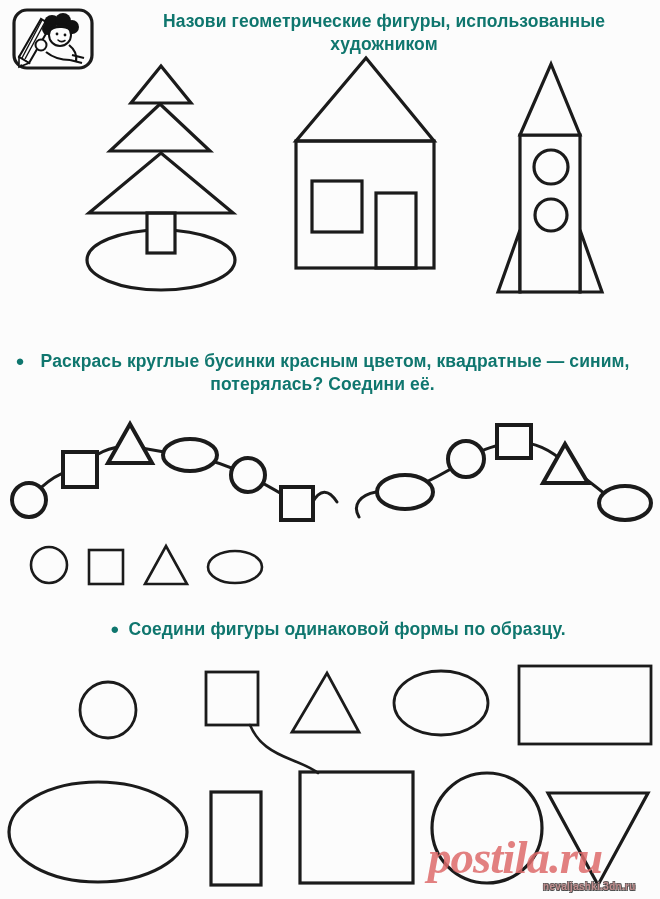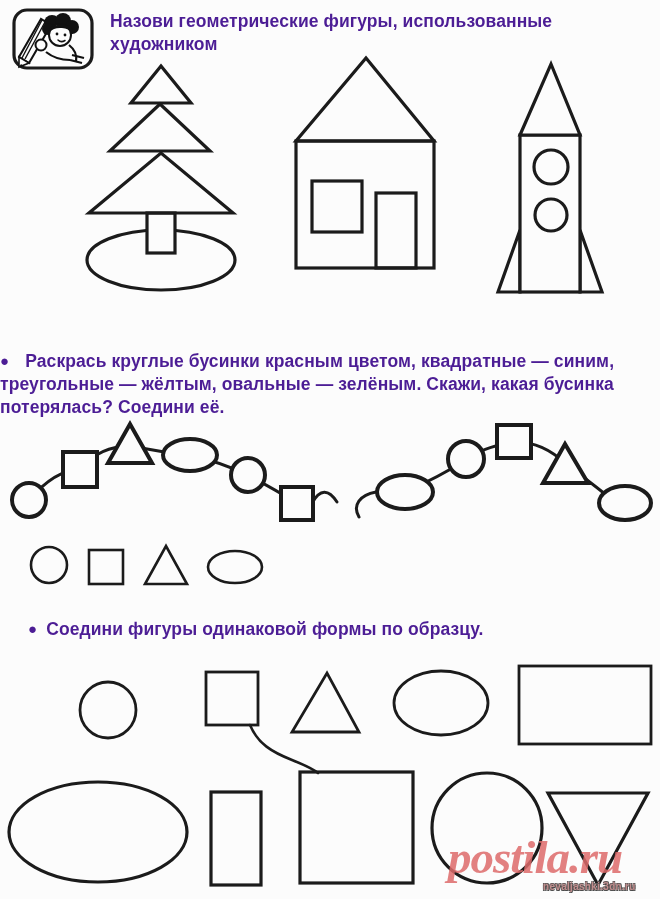--- a/index.html
+++ b/index.html
@@ -10,31 +10,31 @@
     overflow:hidden;
     font-family:"Liberation Sans", sans-serif;
     color:#1c1c1c;
   }
   .icon-box{
     position:absolute;left:12px;top:8px;width:82px;height:62px;
   }
   .task-text{
     position:absolute;
     font-size:17.5px;font-weight:700;line-height:23px;
-    letter-spacing:0.1px;color:#4c1d95;
+    letter-spacing:0.1px;color:#0f766e;text-align:center;
   }
   .header-text{left:110px;top:10px;width:548px;}
   .t2{left:0;top:341px;width:645px;margin-top:8px;}
   .t3{left:28px;top:617px;width:620px;}
   .bullet{display:inline-block;font-size:15px;vertical-align:1px;}
   .b1{margin-right:16px;}
   .b2{margin-right:9px;}
   #figures{position:absolute;left:0;top:0;width:660px;height:899px;}
   .wm-postila{
-    position:absolute;left:448px;top:830px;
+    position:absolute;left:428px;top:830px;
     font-family:"Liberation Serif", serif;
     font-style:italic;font-weight:700;
     font-size:47px;letter-spacing:-1px;
     color:rgba(221,106,106,0.85);
     white-space:nowrap;
   }
   .wm-site2{
     position:absolute;left:543px;top:881px;
     font-size:10px;font-weight:700;letter-spacing:0.3px;
     color:#c08d8d;
@@ -138,21 +138,20 @@
       <path d="M 58 52 L 70 55" stroke="#111" stroke-width="2"></path>
     </svg>
   </div>
 
   <div class="task-text header-text">
     <div>Назови геометрические фигуры, использованные художником</div>
   </div>
 
   <div class="task-text t2">
     <div><span class="bullet b1">●</span><span>Раскрась круглые бусинки красным цветом, квадратные — синим,</span></div>
-    <div>треугольные — жёлтым, овальные — зелёным. Скажи, какая бусинка</div>
     <div>потерялась? Соедини её.</div>
   </div>
 
   <div class="task-text t3">
     <span class="bullet b2">●</span><span>Соедини фигуры одинаковой формы по образцу.</span>
   </div>
 
   <div class="wm-postila">postila.ru</div>
   <div class="wm-site2">nevaljashki.3dn.ru</div>
 

